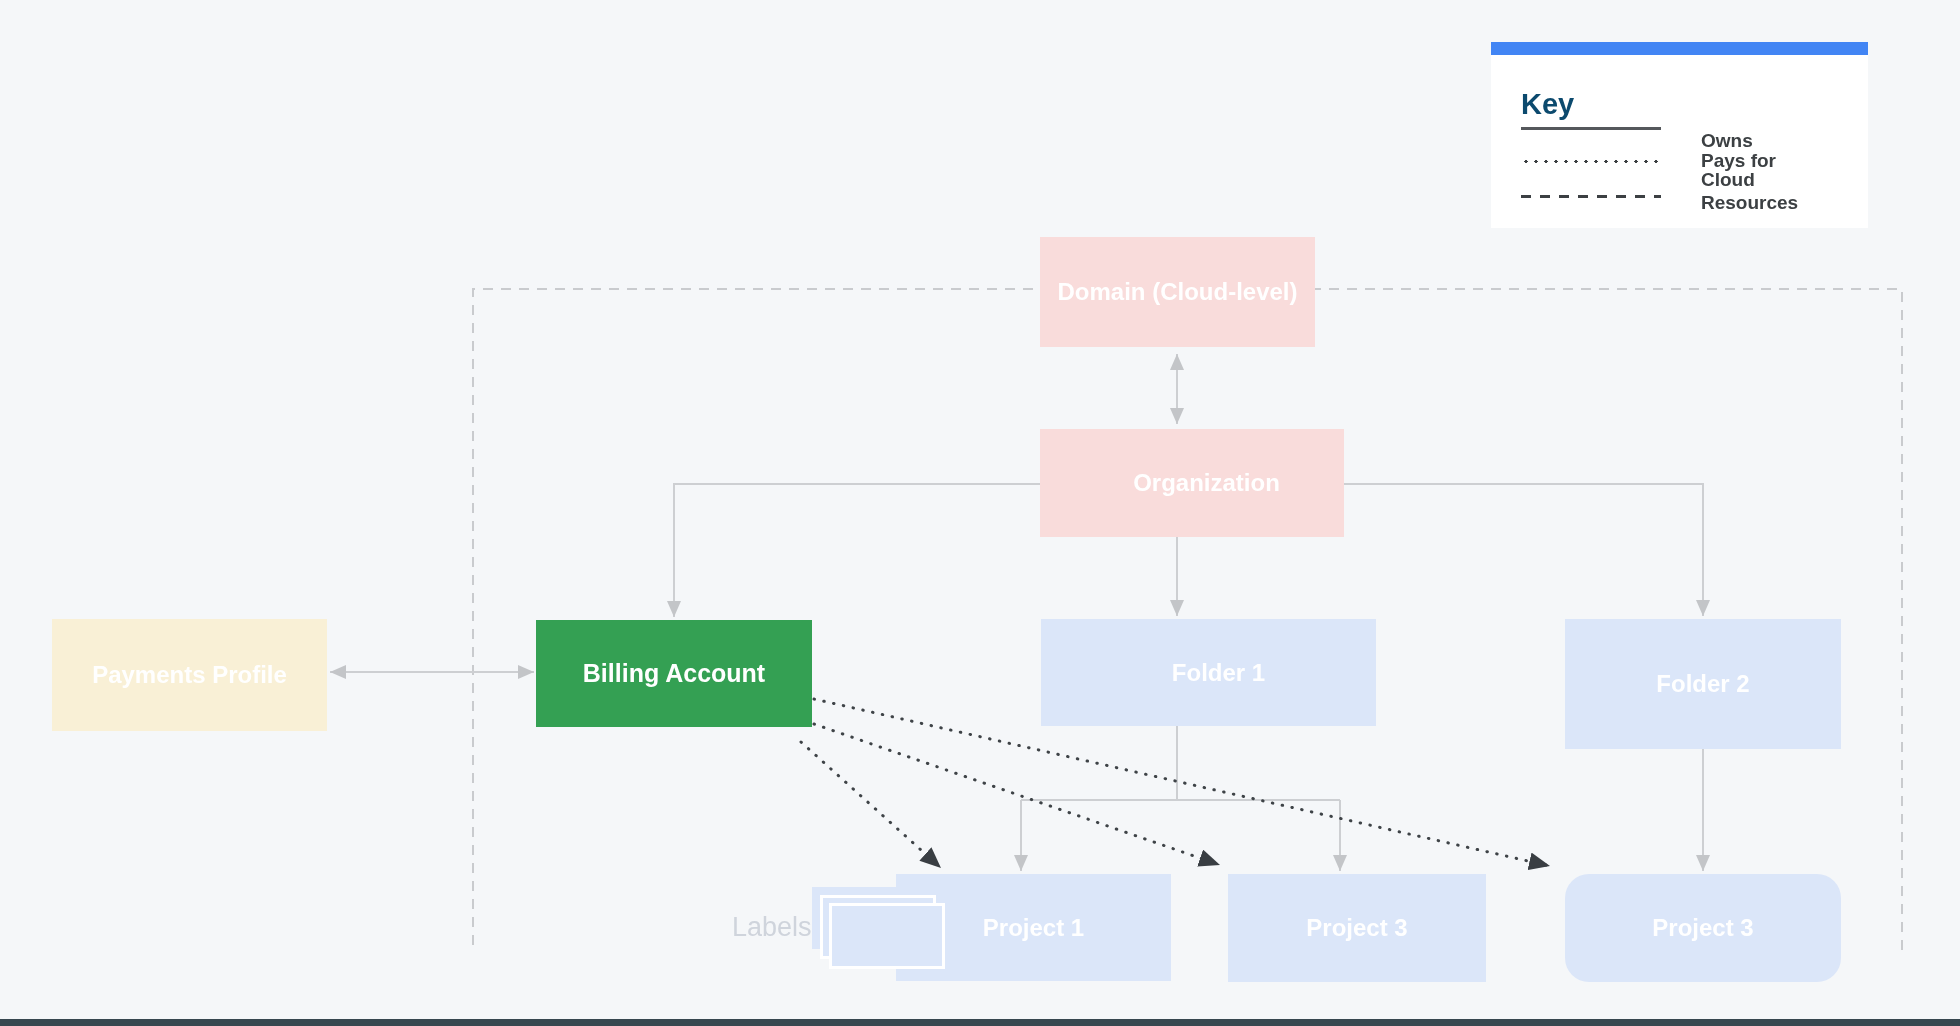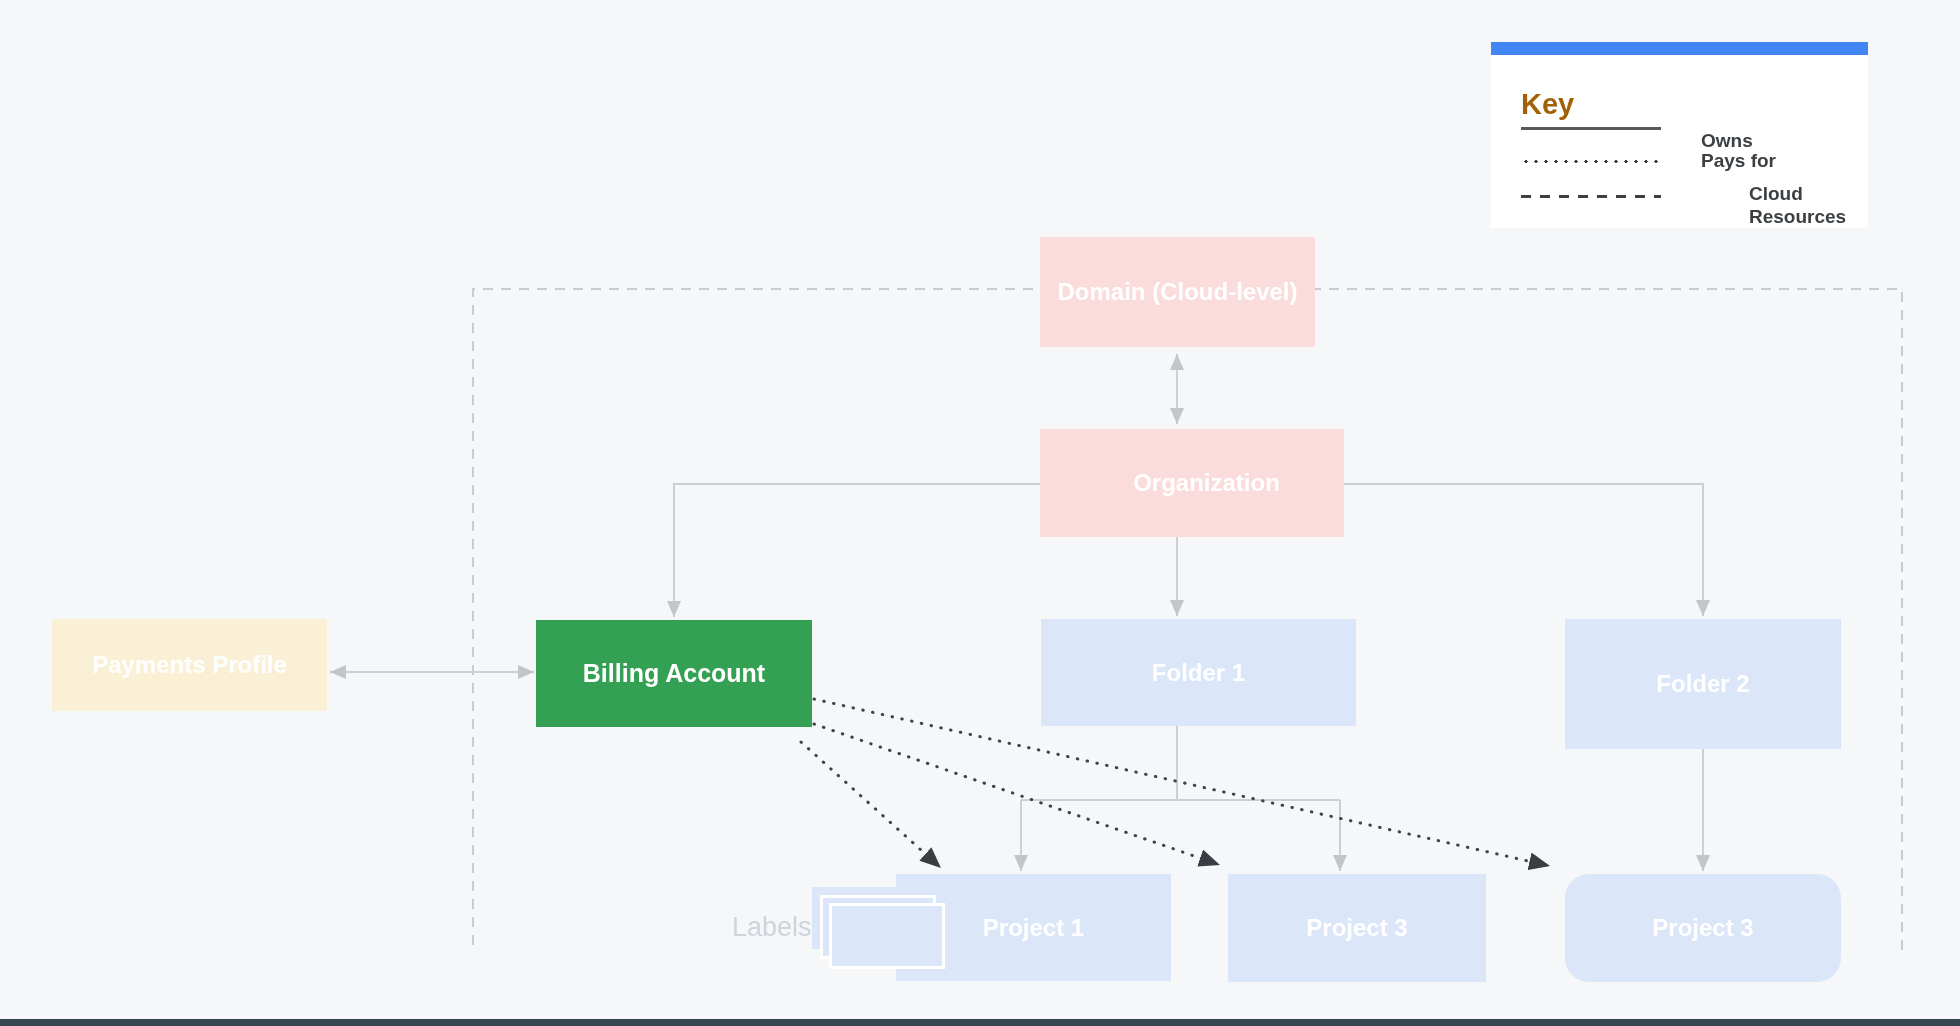--- a/index.html
+++ b/index.html
@@ -19,23 +19,23 @@
   .node{
     position:absolute;z-index:2;display:flex;align-items:center;justify-content:center;
     color:#ffffff;font-size:24px;font-weight:700;text-align:center;
   }
   .pink{background:#f9dcdb;}
   .cream{background:#f9f0d6;}
   .green{background:#34a053;}
   .blue{background:#dbe6f9;}
   .n-domain{left:1040px;top:237px;width:275px;height:110px;}
   .n-organization{left:1040px;top:429px;width:275px;height:108px;padding-left:29px;}
-  .n-payments{left:52px;top:619px;width:275px;height:92px;}
+  .n-payments{left:52px;top:619px;width:275px;height:112px;}
   .n-billing{left:536px;top:620px;width:276px;height:107px;font-weight:700;font-size:25px;}
-  .n-folder1{left:1041px;top:619px;width:315px;height:107px;}
+  .n-folder1{left:1041px;top:619px;width:315px;height:107px;padding-left:20px;}
   .n-folder2{left:1565px;top:619px;width:276px;height:130px;}
   .n-project1{left:896px;top:874px;width:275px;height:107px;}
   .n-project2{left:1228px;top:874px;width:258px;height:108px;}
   .n-project3{left:1565px;top:874px;width:276px;height:108px;border-radius:24px;}
 
   
   .card{position:absolute;z-index:4;background:#dbe6f9;}
   .card-back{left:812px;top:887px;width:116px;height:62px;}
   .card-mid{left:820px;top:895px;width:110px;height:58px;border:3px solid #ffffff;}
   .card-front{left:829px;top:903px;width:110px;height:60px;border:3px solid #ffffff;}
@@ -45,40 +45,40 @@
   }
 
   
   .key{
     position:absolute;z-index:5;left:1491px;top:42px;width:377px;height:186px;
     background:#ffffff;
   }
   .key-bar{position:absolute;left:0;top:0;width:377px;height:13px;background:#4285f4;}
   .key-title{
     position:absolute;left:30px;top:46px;
-    font-size:29px;font-weight:700;color:#a16207;
+    font-size:29px;font-weight:700;color:#0c4a6e;
   }
   .key-line{position:absolute;left:30px;width:140px;height:3px;}
   .key-line.solid{top:85px;background:#55585c;}
   .key-line.dotted{
     top:118px;
     background-image:radial-gradient(circle,#3c4043 1.5px,transparent 1.7px);
     background-size:10px 3px;background-repeat:repeat-x;
   }
   .key-line.dashed{
     top:153px;
     background-image:repeating-linear-gradient(90deg,#3c4043 0 10px,transparent 10px 19px);
   }
   .key-label{
     position:absolute;left:210px;width:130px;
     font-size:19px;font-weight:700;color:#3c4043;line-height:1.22;
   }
   .key-label.l0{top:87px;}
   .key-label.l1{top:107px;}
-  .key-label.l2{top:140px;margin-left:48px;}
+  .key-label.l2{top:126px;}
 
   .bottom-strip{
     position:absolute;z-index:6;left:0;bottom:0;width:1960px;height:7px;background:#37474f;
   }
 </style>
 </head>
 <body>
 
 <div class="canvas">
 

